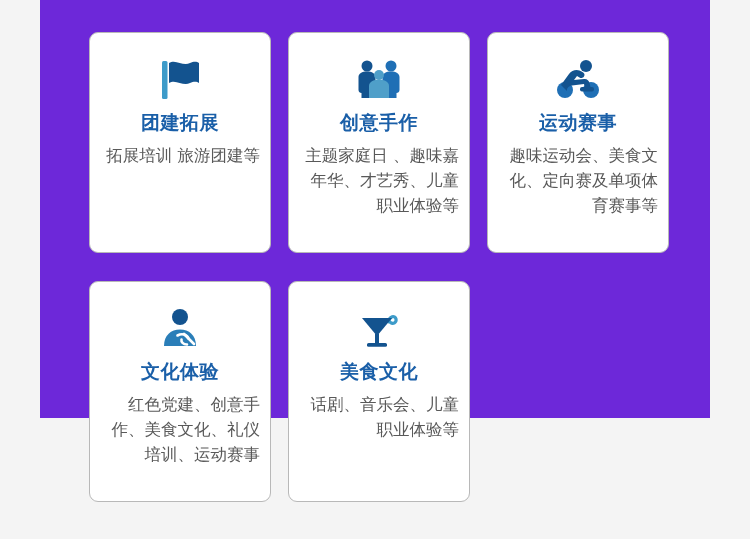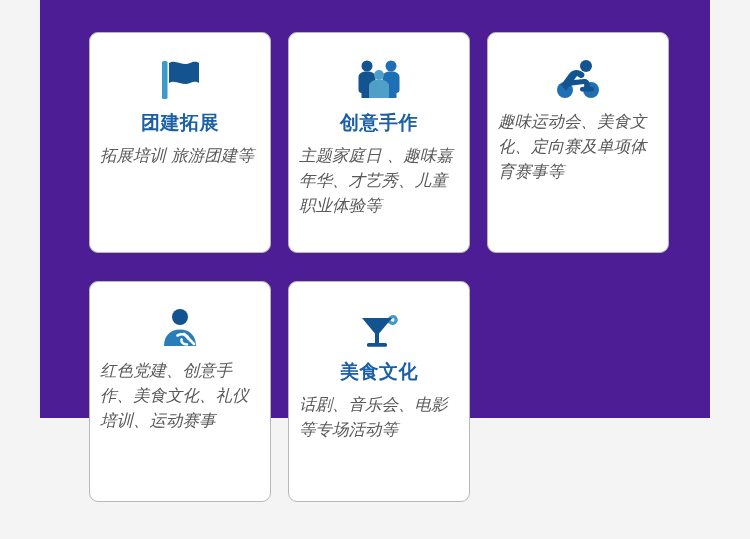--- a/index.html
+++ b/index.html
@@ -20,21 +20,21 @@
     width: 750px;
     height: 539px;
     background: #f4f4f4;
   }
   .content-area {
     position: absolute;
     left: 40px;
     top: 0;
     width: 670px;
     height: 418px;
-    background: #4c1d95;
+    background: #6d28d9;
   }
   .card-grid {
     position: absolute;
     left: 49px;
     top: 32px;
     width: 580px;
     display: flex;
     flex-wrap: wrap;
     gap: 28px 17px;
   }
@@ -67,23 +67,22 @@
     line-height: 1.2;
     margin-top: 2px;
     margin-bottom: 9px;
     text-align: center;
     white-space: nowrap;
   }
   .card-desc {
     font-size: 16.5px;
     color: #595959;
     line-height: 25px;
-    text-align: left;
+    text-align: right;
     width: 160px;
-    font-style: italic;
   }
 </style>
 </head>
 <body>
 
 <div class="page">
   <div class="content-area">
     <div class="card-grid">
 
       <div class="card">
@@ -116,45 +115,47 @@
       <div class="card">
         <div class="card-icon">
           <svg width="48" height="46" viewBox="0 0 48 46">
             <circle cx="11" cy="33" r="8" fill="#1f6fb5"></circle>
             <circle cx="37" cy="33" r="8" fill="#1f6fb5"></circle>
             <circle cx="32" cy="9" r="6" fill="#13538f"></circle>
             <path d="M7 28 L15 17 C17.5 13.5, 22 12, 25.5 13.5 L28.5 15 C30.5 16, 31 18, 30 19.5 C29 21, 27 21.5, 25.5 20.5 L23 19 L20 23 L30 22 C33 21.7, 35 23.5, 35.5 26 L37 32 L31.5 32.5 L30 27 L18 28.5 C14.5 29, 12.5 31.5, 13 34 Z" fill="#13538f"></path>
             <rect x="26" y="30" width="14" height="4.5" rx="2" fill="#13538f"></rect>
           </svg>
         </div>
+        <div class="card-title">运动赛事</div>
         <div class="card-desc">趣味运动会、美食文化、定向赛及单项体育赛事等</div>
       </div>
 
       <div class="card">
         <div class="card-icon">
           <svg width="48" height="46" viewBox="0 0 48 46">
             <circle cx="24" cy="11" r="8" fill="#13538f"></circle>
             <path d="M8 40 C8 29, 15 23.5, 24 23.5 C33 23.5, 40 29, 40 40 Z" fill="#2a7eb8"></path>
             <path d="M28 28 L38 38" stroke="#ffffff" stroke-width="2.6" stroke-linecap="round"></path>
             <path d="M21.5 29.5 C26 27, 31 28.5, 32.5 32.5" stroke="#ffffff" stroke-width="2.6" fill="none" stroke-linecap="round"></path>
             <path d="M31 38.5 C27 38.5, 25 36, 25.5 33.5" stroke="#ffffff" stroke-width="2.6" fill="none" stroke-linecap="round"></path>
           </svg>
         </div>
+        <div class="card-title">文化体验</div>
         <div class="card-desc">红色党建、创意手作、美食文化、礼仪培训、运动赛事</div>
       </div>
 
 
       <div class="card">
         <div class="card-icon">
           <svg width="48" height="46" viewBox="0 0 48 46">
             <path d="M34 16 C34 10, 40 9, 41 13 C41.8 16.5, 38 18.5, 35.5 16.5" stroke="#3d9bc9" stroke-width="3.2" fill="none" stroke-linecap="round"></path>
             <path d="M7 12 L37 12 L22 30 Z" fill="#13538f"></path>
             <rect x="20" y="28" width="4" height="11" fill="#13538f"></rect>
             <rect x="12" y="37" width="20" height="3.8" rx="1.6" fill="#13538f"></rect>
           </svg>
         </div>
         <div class="card-title">美食文化</div>
-        <div class="card-desc">话剧、音乐会、电影等专场活动等</div>
+        <div class="card-desc">话剧、音乐会、儿童职业体验等</div>
       </div>
 
     </div>
   </div>
 </div>
 
 </body></html>

